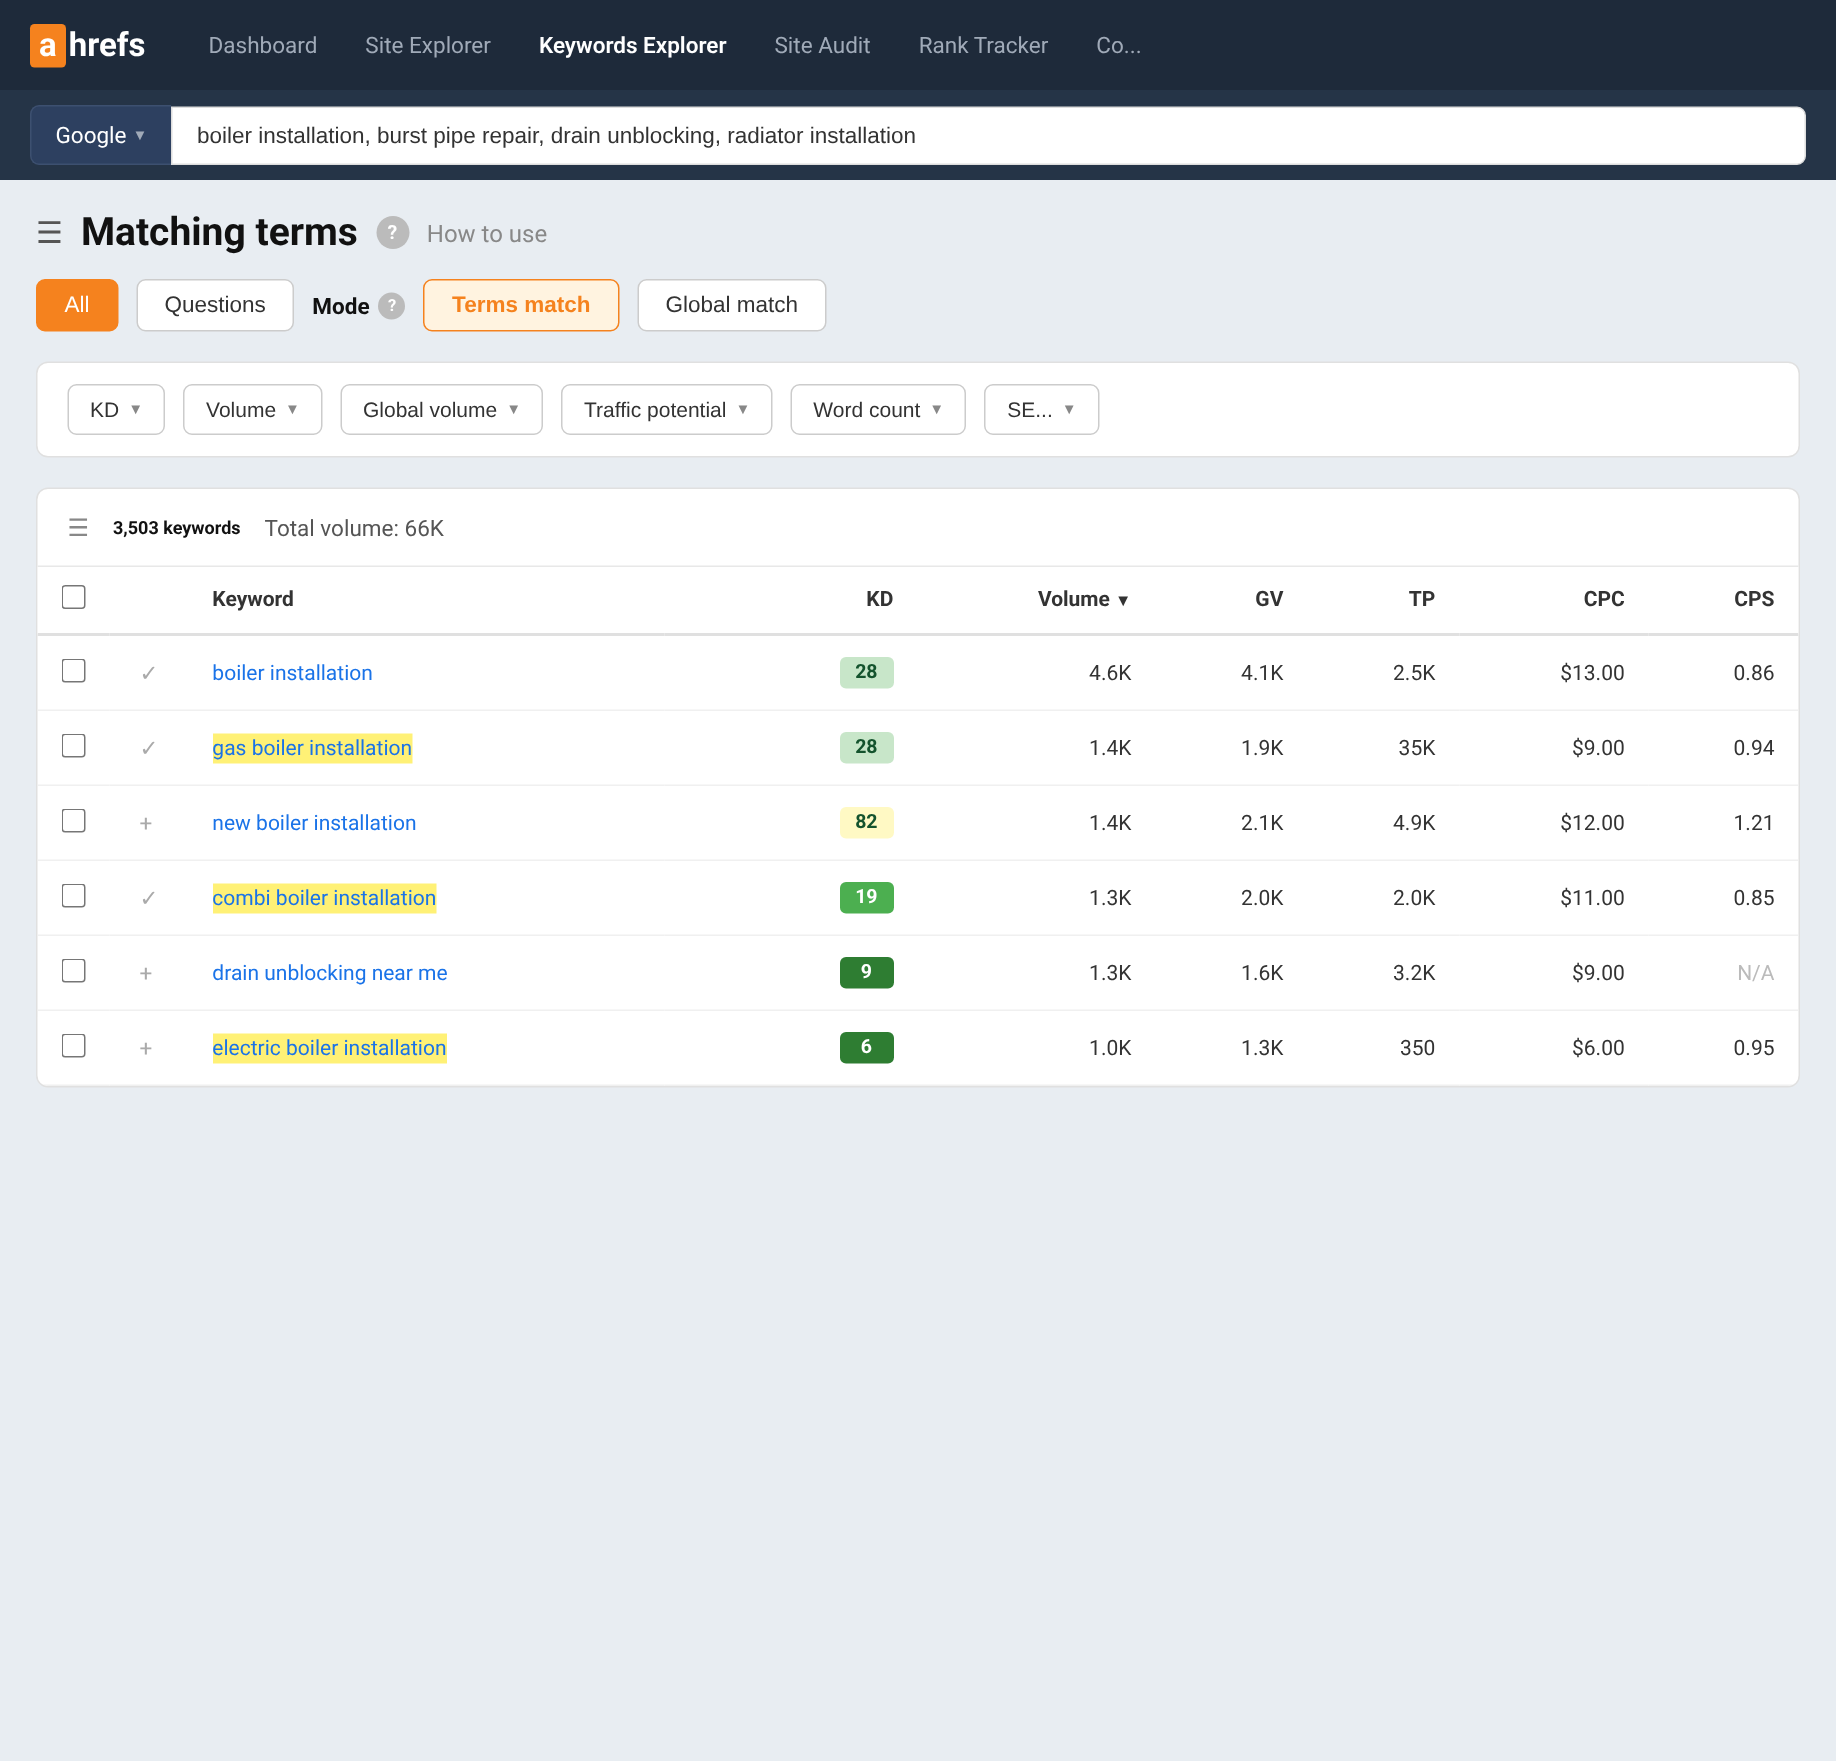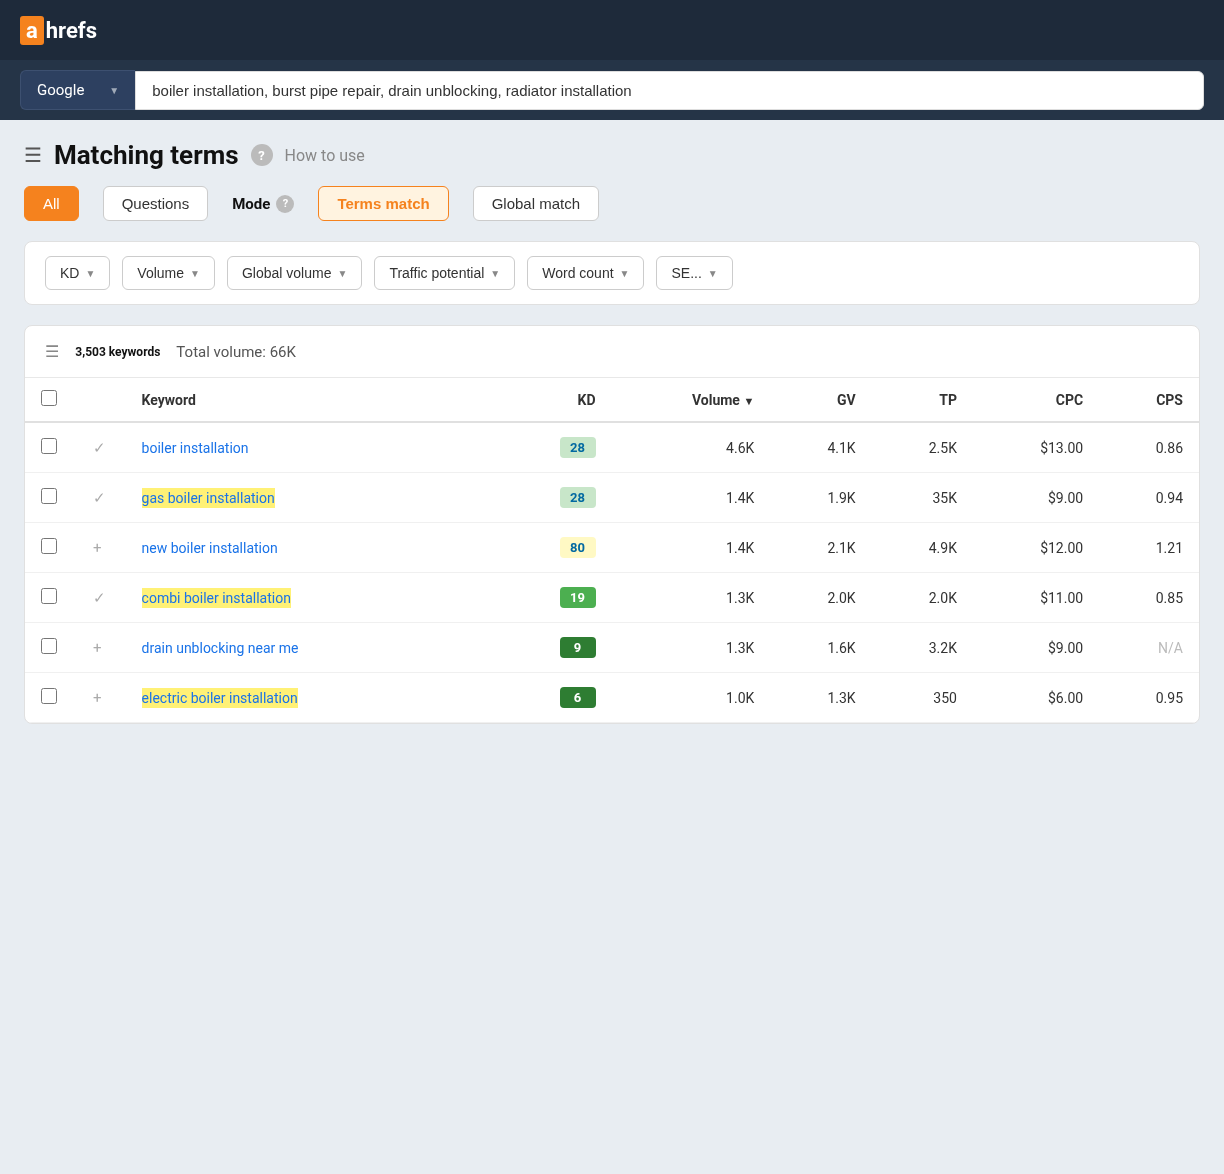--- a/index.html
+++ b/index.html
@@ -57,21 +57,21 @@
       background: #2d4060;
       color: white;
       border: 1px solid #3d5070;
       border-right: none;
       border-radius: 6px 0 0 6px;
       padding: 10px 16px;
       font-size: 15px;
       cursor: pointer;
       display: flex;
       align-items: center;
-      gap: 25px;
+      gap: 4px;
       white-space: nowrap;
     }
     .search-engine-selector .chevron {
       font-size: 10px;
       color: #a0aab8;
     }
     .search-input-field {
       background: white;
       border: 1px solid #ddd;
       border-radius: 0 6px 6px 0;
@@ -119,21 +119,21 @@
     .how-to-use {
       color: #888;
       font-size: 16px;
       cursor: pointer;
     }
 
     
     .filter-row {
       display: flex;
       align-items: center;
-      gap: 24px;
+      gap: 12px;
       margin-bottom: 20px;
     }
     .filter-btn {
       padding: 8px 18px;
       border-radius: 6px;
       border: 1px solid #ccc;
       background: white;
       font-size: 15px;
       cursor: pointer;
       color: #333;
@@ -258,21 +258,21 @@
       padding: 2px 0;
     }
 
     
     .kd-badge {
       display: inline-block;
       padding: 3px 10px;
       border-radius: 4px;
       font-size: 13px;
       font-weight: 700;
-      color: #0369a1;
+      color: #14532d;
       min-width: 36px;
       text-align: center;
     }
     .kd-green-light { background: #c8e6c9; }
     .kd-yellow { background: #fff9c4; }
     .kd-green { background: #4caf50; color: white; margin-left: 32px; }
     .kd-dark-green { background: #2e7d32; color: white; }
 
     
     .na-text { color: #bbb; }
@@ -286,20 +286,28 @@
       cursor: pointer;
     }
   </style>
 </head>
 <body>
 
 <nav class="top-nav">
   <div class="logo">
     <span class="logo-a">a</span>
     <span class="logo-text">hrefs</span>
+  </div>
+  <div class="nav-items">
+    <span class="nav-item">Dashboard</span>
+    <span class="nav-item">Site Explorer</span>
+    <span class="nav-item active">Keywords Explorer</span>
+    <span class="nav-item">Site Audit</span>
+    <span class="nav-item">Rank Tracker</span>
+    <span class="nav-item">Co...</span>
   </div>
 </nav>
 
 <div class="search-bar">
   <div class="search-engine-selector">
     <span>Google</span>
     <span class="chevron">▼</span>
   </div>
   <input class="search-input-field" type="text" value="boiler installation, burst pipe repair, drain unblocking, radiator installation" style="">
 </div>
@@ -417,21 +425,21 @@
     <td>
       <input type="checkbox" class="row-checkbox" style="">
     </td>
     <td>
       <span class="row-icon check">+</span>
     </td>
     <td>
       <a href="#" class="keyword-link">new boiler installation</a>
     </td>
     <td class="right">
-      <span class="kd-badge kd-yellow">80</span>
+      <span class="kd-badge kd-yellow">82</span>
     </td>
     <td class="right">1.4K</td>
     <td class="right">2.1K</td>
     <td class="right">4.9K</td>
     <td class="right">$12.00</td>
     <td class="right">1.21</td>
   </tr>
           <tr>
     <td>
       <input type="checkbox" class="row-checkbox" style="">

